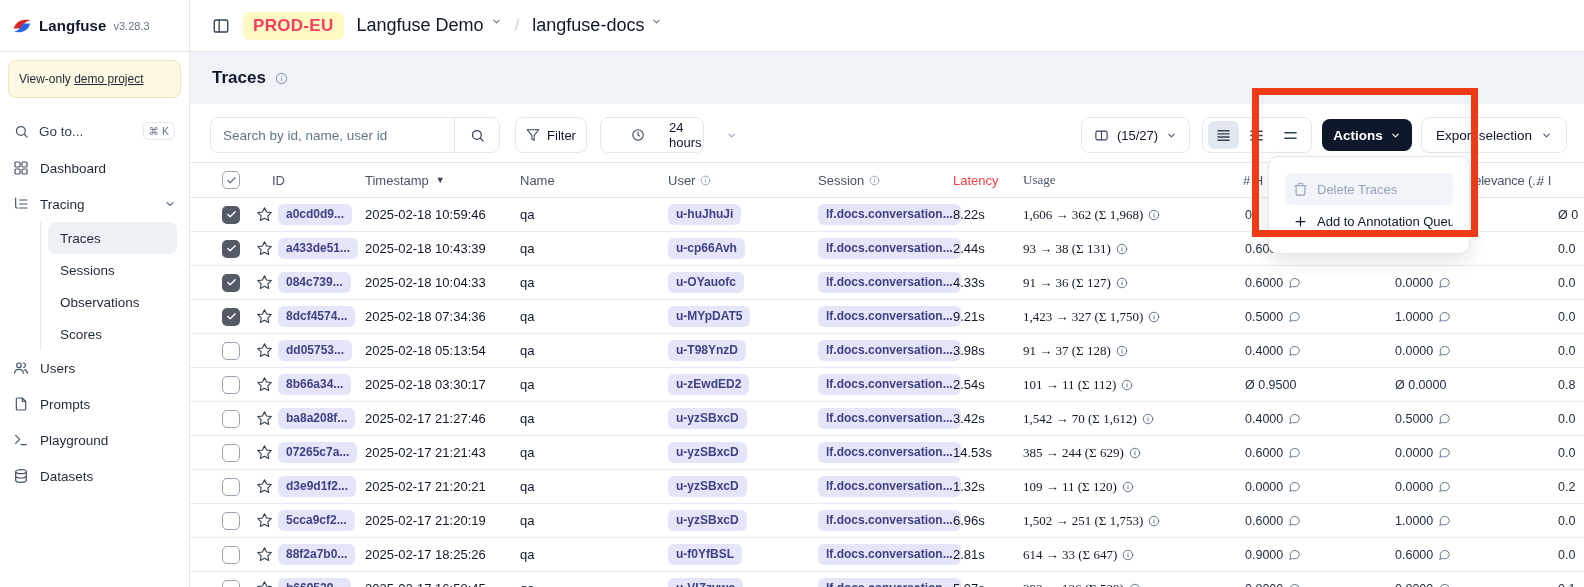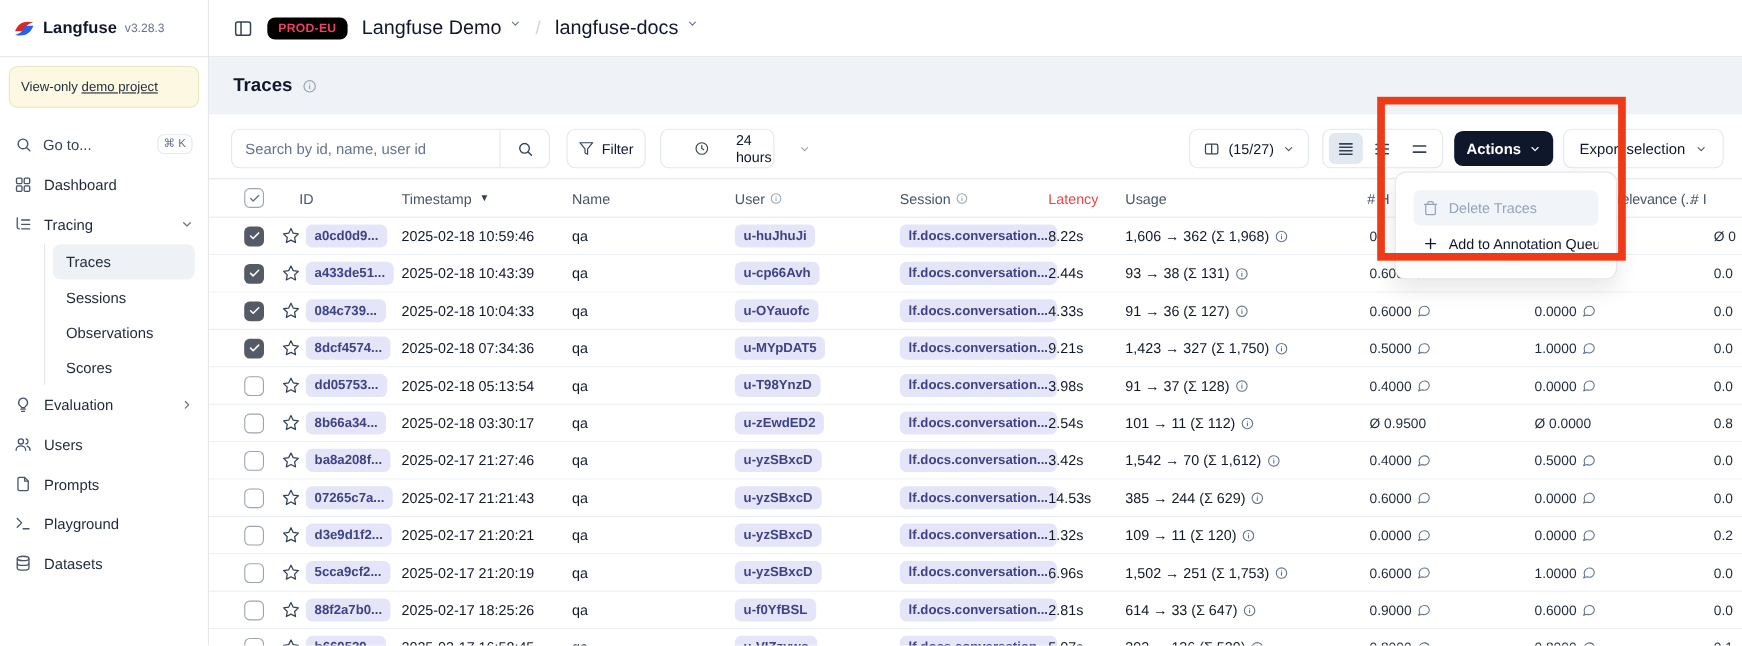--- a/index.html
+++ b/index.html
@@ -20,21 +20,21 @@
   .nav-item{height:36px;display:flex;align-items:center;gap:11px;padding:0 13px;font-size:13.5px;color:#1f2937;}
   .nav-item .chev{margin-left:auto;color:#64748b;display:flex;}
   .subnav{margin-left:40px;border-left:1px solid #e5e7eb;}
   .sub-item{height:32px;display:flex;align-items:center;margin:0 12px 0 7px;padding:0 12px;border-radius:7px;font-size:13.5px;color:#1f2937;}
   .sub-item.active{background:#eef2f6;}
   .icon-slate{color:#475569;display:flex;}
 
   
   .main{position:absolute;left:190px;top:0;width:1394px;height:100%;}
   .topbar{height:52px;border-bottom:1px solid #e5e7eb;display:flex;align-items:center;gap:13px;padding-left:22px;box-sizing:border-box;}
-  .env{background:#000000;color:#f43f5e;font-size:11px;font-weight:600;padding:4px 10px;border-radius:7px;letter-spacing:.3px;}
+  .env{background:#fef9c3;color:#f43f5e;font-size:17px;font-weight:600;padding:4px 10px;border-radius:7px;letter-spacing:.3px;}
   .crumb{display:flex;align-items:flex-start;gap:7px;font-size:18px;font-weight:500;color:#0f172a;}
   .crumb .chev{color:#64748b;display:flex;margin-top:1px;}
   .slash{color:#cbd5e1;font-size:17px;font-weight:400;}
   .titleband{height:52px;background:#eff3f8;display:flex;align-items:center;gap:9px;padding-left:22px;box-sizing:border-box;}
   .title{font-size:17px;font-weight:700;color:#0f172a;}
 
   
   .toolbar{position:relative;height:36px;margin-top:13px;}
   .tb{position:absolute;top:0;height:36px;border:1px solid #e2e8f0;border-radius:8px;display:flex;align-items:center;box-sizing:border-box;background:#fff;color:#0f172a;}
   .search{left:20px;width:290px;}
@@ -53,21 +53,21 @@
   .btn-export{left:1231px;width:146px;justify-content:center;gap:9px;font-weight:500;font-size:13.5px;}
   .btn-export .chev{color:#475569;display:flex;}
 
   
   .table{margin-top:9px;position:relative;}
   .thead{position:relative;height:34px;border-top:1px solid #e5e7eb;border-bottom:1px solid #e5e7eb;color:#475569;font-size:13px;font-weight:500;}
   .tr{position:relative;height:33px;border-bottom:1px solid #e9edf1;background:#fff;}
   .td{position:absolute;top:0;height:100%;display:flex;align-items:center;gap:5px;white-space:nowrap;}
   .c-cb{left:32px;} .c-star{left:66px;color:#334155;} .c-id{left:88px;} .c-ts{left:175px;color:#111827;}
   .c-name{left:330px;color:#111827;} .c-user{left:478px;} .c-sess{left:628px;} .c-lat{left:763px;color:#111827;}
-  .c-usage{left:833px;color:#111827;} .c-sa{left:1055px;} .c-sb{left:1205px;} .c-sc{left:1368px;}
+  .c-usage{left:833px;color:#111827;font-family:Liberation Serif, serif;} .c-sa{left:1055px;} .c-sb{left:1205px;} .c-sc{left:1368px;}
   .h-id{left:82px;} .h-sa{left:1053px;} .h-sb{left:1280px;letter-spacing:-.2px;} .h-sc{left:1347px;}
   .sortglyph{font-size:9px;color:#334155;margin-left:2px;}
   .pill{background:#e4e5f9;color:#3f4284;font-weight:600;font-size:12px;padding:3px 8px;border-radius:6px;line-height:1.2;}
   .cb{width:18px;height:18px;border-radius:5px;box-sizing:border-box;}
   .cb.off{border:1.5px solid #9aa4b2;background:#fff;}
   .cb.on{background:#555b66;display:flex;align-items:center;justify-content:center;}
   .cb.head{border:1.5px solid #9aa4b2;background:#fff;display:flex;align-items:center;justify-content:center;}
   .score{font-size:12.5px;color:#1e293b;}
 
   
@@ -142,34 +142,20 @@
           </div>
         <div class="sub-item">
             <span>Sessions</span>
           </div>
         <div class="sub-item">
             <span>Observations</span>
           </div>
         <div class="sub-item">
             <span>Scores</span>
           </div>
-      </div>
-      <div class="nav-item">
-        <span class="icon-slate">
-          <svg width="16" height="16" viewBox="0 0 24 24" fill="none" stroke="#475569" stroke-width="1.8" stroke-linecap="round">
-              <path d="M9 18h6M10 21h4"></path>
-              <path d="M12 3a6 6 0 0 0-3.5 10.9c.8.6 1.5 1.5 1.5 2.1h4c0-.6.7-1.5 1.5-2.1A6 6 0 0 0 12 3z"></path>
-            </svg>
-        </span>
-        <span>Evaluation</span>
-        <span class="chev">
-          <svg width="12" height="12" viewBox="0 0 24 24" fill="none" stroke="currentColor" stroke-width="2.2" stroke-linecap="round" stroke-linejoin="round">
-              <path d="M9 6l6 6-6 6"></path>
-            </svg>
-        </span>
       </div>
       <div class="nav-item">
         <span class="icon-slate">
           <svg width="16" height="16" viewBox="0 0 24 24" fill="none" stroke="#475569" stroke-width="1.8" stroke-linecap="round">
               <circle cx="9" cy="8" r="3.5"></circle>
               <path d="M2.5 20c0-3.6 2.9-6 6.5-6s6.5 2.4 6.5 6"></path>
               <path d="M16 4.6a3.5 3.5 0 0 1 0 6.8M17.5 14.4c2.4.8 4 2.9 4 5.6"></path>
             </svg>
         </span>
         <span>Users</span>

